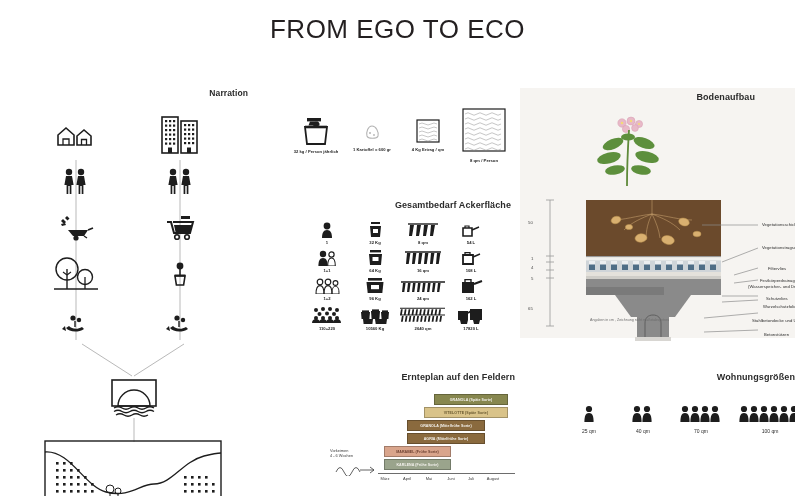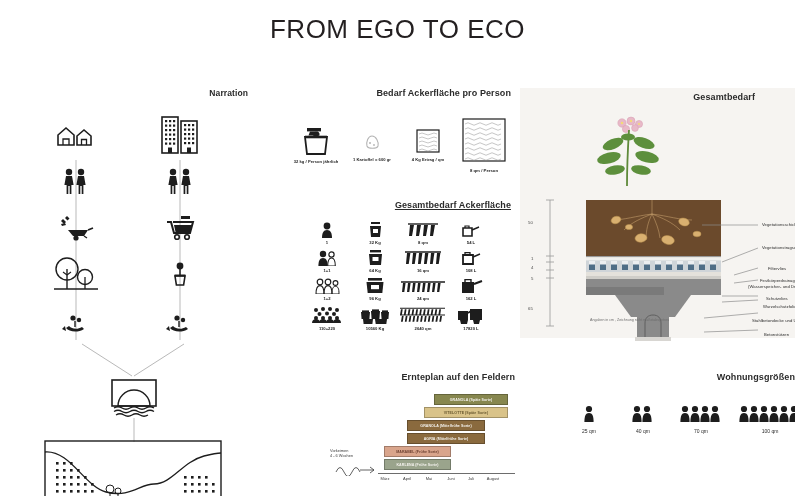--- a/index.html
+++ b/index.html
@@ -42,21 +42,21 @@
   .bedarf-row{position:relative;height:46px;margin-top:14px;}
   .bedarf-item{position:absolute;text-align:center;}
   .tiny{
     font-size:4.1px;font-weight:700;color:#1d1d1d;letter-spacing:.05px;
     white-space:nowrap;line-height:1.2;
   }
   .tiny2{font-size:4.3px;font-weight:700;color:#1d1d1d;white-space:nowrap;}
 
   
   #gesamt-panel{left:286px;top:200px;width:225px;}
-  #gesamt-title{width:225px;text-decoration:underline;}
+  #gesamt-title{width:225px;}
   .g-table{position:relative;margin-top:12px;}
   .g-row{position:relative;height:28px;}
   .g-cell{position:absolute;text-align:center;width:46px;}
   .g-ico{height:16px;display:flex;align-items:flex-end;justify-content:center;}
   .g-lab{font-size:4.2px;font-weight:700;margin-top:2px;color:#1d1d1d;white-space:nowrap;}
 
   
   #soil-panel{left:520px;top:88px;width:275px;height:250px;background:#f6f4f1;}
   #soil-title{left:520px;top:92px;width:235px;}
   #soil-figure{left:520px;top:110px;width:275px;height:230px;}
@@ -295,21 +295,20 @@
         <g fill="none" stroke="#1d1d1d" stroke-width="1">
           <circle cx="66" cy="49" r="4"></circle>
             <circle cx="74" cy="51" r="3"></circle>
           <path d="M66 53v5M74 54v4"></path>
         </g>
       </svg>
     </div>
   </div>
 
   <div class="abs" id="bedarf-panel">
-    <div class="sec-title big" id="bedarf-title">Bedarf Ackerfläche pro Person</div>
     <div class="bedarf-row" style="margin-top:22px;height:56px">
 
       <div class="bedarf-item" style="left:2px;top:6px;width:56px;">
         <svg width="34" height="30" viewBox="0 0 34 30">
           <rect x="8" y="2" width="14" height="3.4" fill="#1d1d1d"></rect>
           <path d="M11 5.4h8l1.5 4h-11z" fill="#1d1d1d"></path>
           <path d="M6 11h22l-2 17H8z" fill="none" stroke="#1d1d1d" stroke-width="1.8"></path>
           <path d="M6 11h22" stroke="#1d1d1d" stroke-width="2.6"></path>
           <ellipse cx="17" cy="8" rx="3.5" ry="2.2" fill="#1d1d1d"></ellipse>
         </svg>
@@ -600,21 +599,21 @@
             </g>
               </svg>
           </div>
           <div class="g-lab">17820 L</div>
         </div>
       </div>
     </div>
   </div>
 
   <div class="abs" id="soil-panel"></div>
-  <div class="abs sec-title big" id="soil-title">Gesamtbedarf</div>
+  <div class="abs sec-title big" id="soil-title">Bodenaufbau</div>
 
   <div class="abs" id="soil-figure">
 
     <svg class="abs" style="left:22px;top:88px;" width="16" height="130">
       <path d="M8 2v126" stroke="#9b9b9b" stroke-width="0.8"></path>
       <g stroke="#9b9b9b" stroke-width="0.8">
         <path d="M4 2h8"></path>
           <path d="M4 58h8"></path>
           <path d="M4 64h8"></path>
           <path d="M4 72h8"></path>

